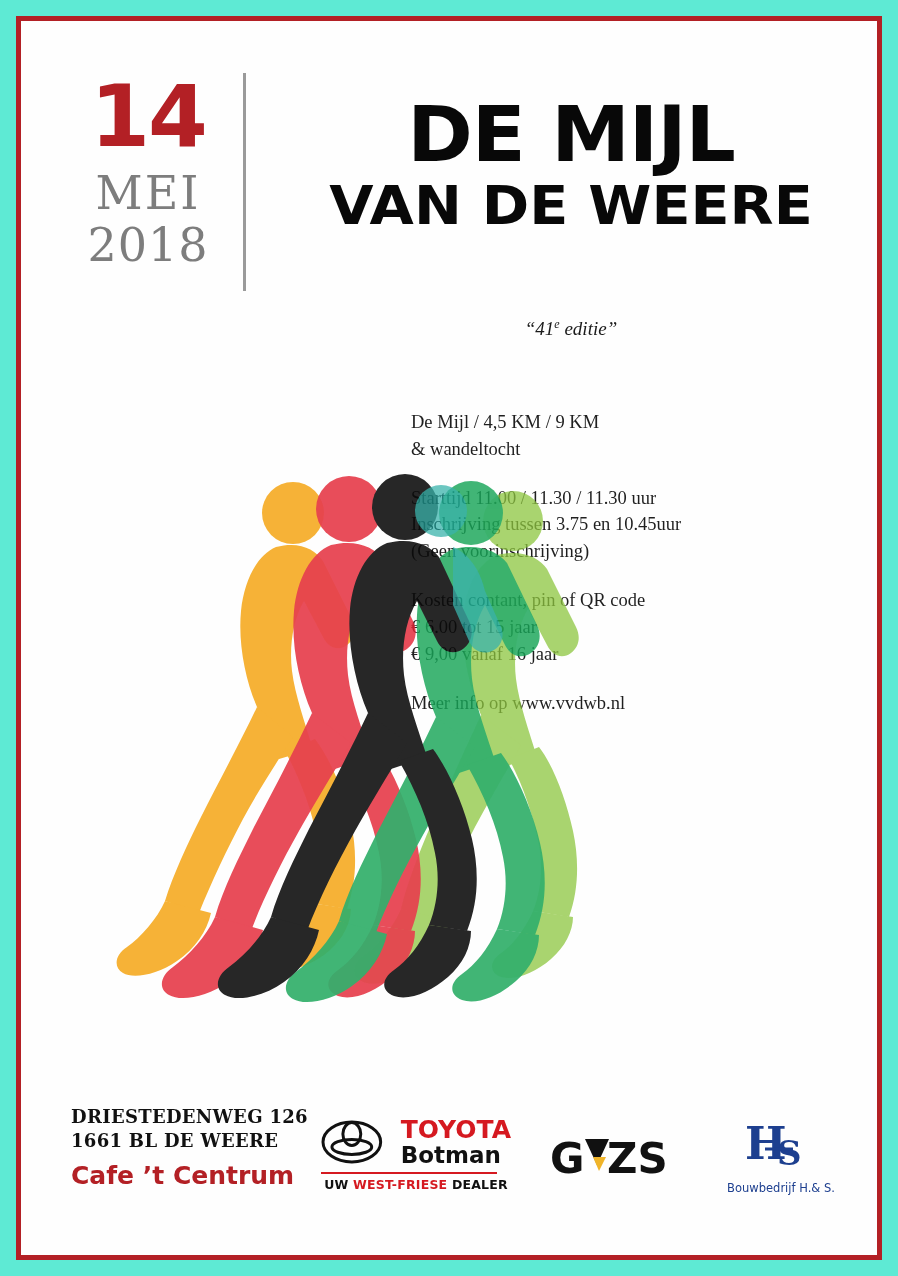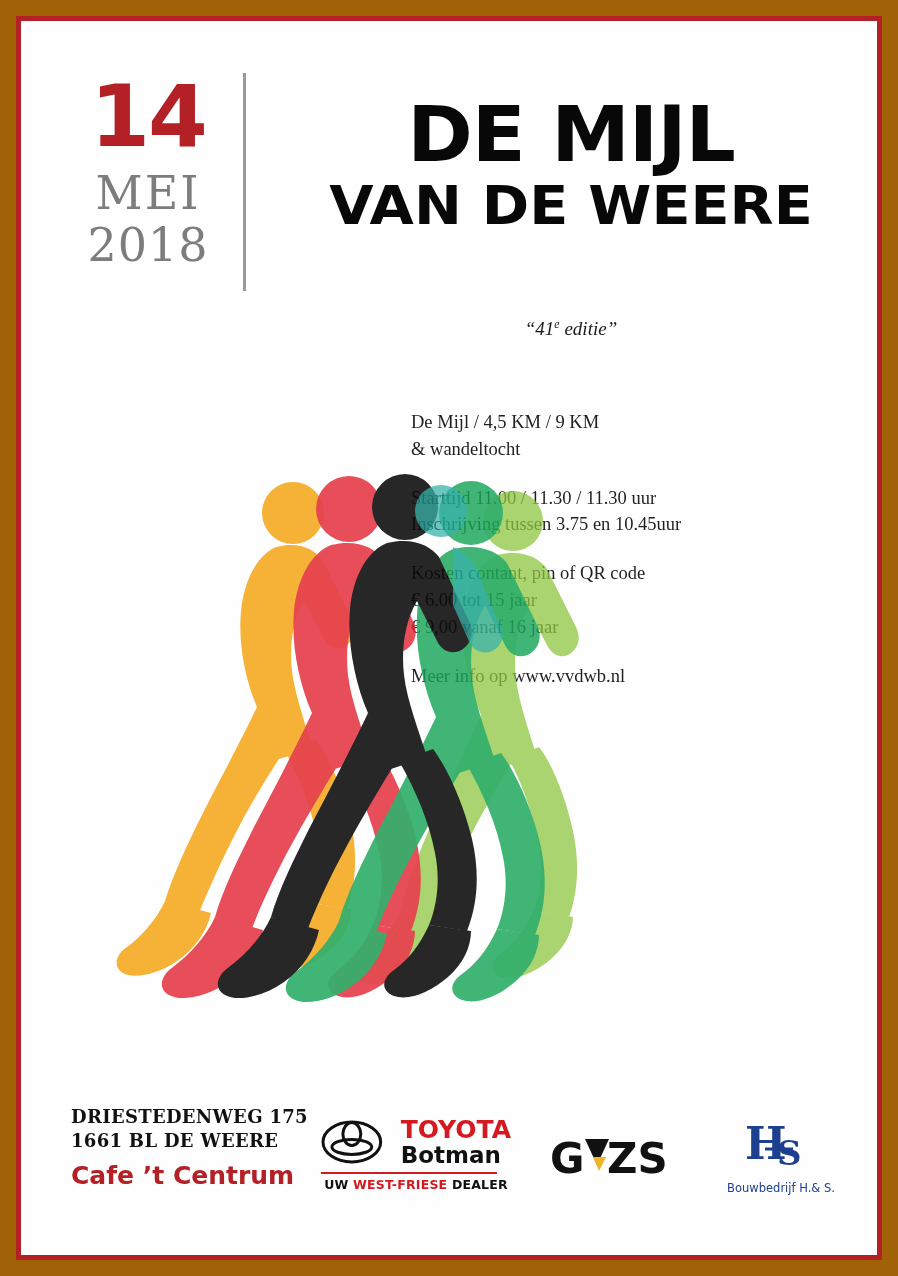--- a/index.html
+++ b/index.html
@@ -11,21 +11,21 @@
     width: 898px;
     height: 1276px;
     font-family: "Liberation Serif", serif;
     overflow: hidden;
   }
 
   .poster {
     position: relative;
     width: 898px;
     height: 1276px;
-    background: #a16207;
+    background: #5eead4;
     box-sizing: border-box;
   }
 
   .frame {
     position: absolute;
     left: 16px;
     top: 16px;
     width: 866px;
     height: 1244px;
     border: 5px solid #b32025;
@@ -273,20 +273,21 @@
     </div>
 
     <div class="info">
       <div class="info-group">
         <div class="info-line">De Mijl / 4,5 KM / 9 KM</div>
         <div class="info-line">&amp; wandeltocht</div>
       </div>
       <div class="info-group">
         <div class="info-line">Starttijd 11.00 / 11.30 / 11.30 uur</div>
         <div class="info-line">Inschrijving tussen 3.75 en 10.45uur</div>
+        <div class="info-line">(Geen voorinschrijving)</div>
       </div>
       <div class="info-group">
         <div class="info-line">Kosten contant, pin of QR code</div>
         <div class="info-line">€ 6.00 tot 15 jaar</div>
         <div class="info-line">€ 9,00 vanaf 16 jaar</div>
       </div>
       <div class="info-group">
         <div class="info-line">Meer info op www.vvdwb.nl</div>
       </div>
     </div>
@@ -378,21 +379,21 @@
           <g fill="#1fa8a0" opacity="0.75">
             <circle cx="380" cy="60" r="26"></circle>
             <path d="M392 96 C410 104 420 122 424 140 L440 176 C444 186 440 196 431 200
                      C422 204 412 200 408 190 L392 154 Z"></path>
           </g>
         </g>
       </svg>
     </div>
 
     <div class="footer-address">
-      <div>DRIESTEDENWEG 175</div>
+      <div>DRIESTEDENWEG 126</div>
       <div>1661 BL DE WEERE</div>
       <div class="footer-cafe">Cafe ’t Centrum</div>
     </div>
 
     <div class="sponsors">
 
       <div class="sp-toyota">
         <div class="toyota-row">
           <svg width="62" height="44" viewBox="0 0 62 44">
             <ellipse cx="31" cy="22" rx="29" ry="20" fill="none" stroke="#111" stroke-width="3"></ellipse>

